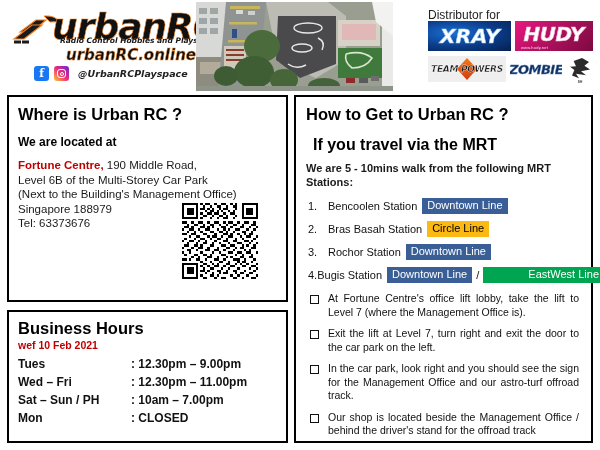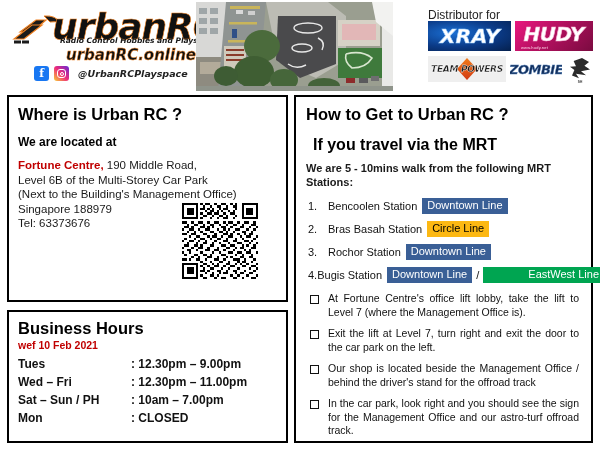--- a/index.html
+++ b/index.html
@@ -743,16 +743,16 @@
       <span class="mrt-name">Bugis Station</span>
       <span class="badge" style="background:#3a5f96;color:#ffffff;">Downtown Line</span>
       <span class="sep">/</span>
       <span class="badge" style="background:#00a551;color:#ffffff;padding-left:45px;">EastWest Line</span>
     </li>
   </ul>
 
   <ul id="steps">
     <li>At Fortune Centre's office lift lobby, take the lift to Level 7 (where the Management Office is).</li>
     <li>Exit the lift at Level 7, turn right and exit the door to the car park on the left.</li>
+    <li>In the car park, look right and you should see the sign for the Management Office and our astro-turf offroad track.</li>
     <li>Our shop is located beside the Management Office / behind the driver's stand for the offroad track</li>
-    <li>In the car park, look right and you should see the sign for the Management Office and our astro-turf offroad track.</li>
   </ul>
 </div>
 
 </body></html>

